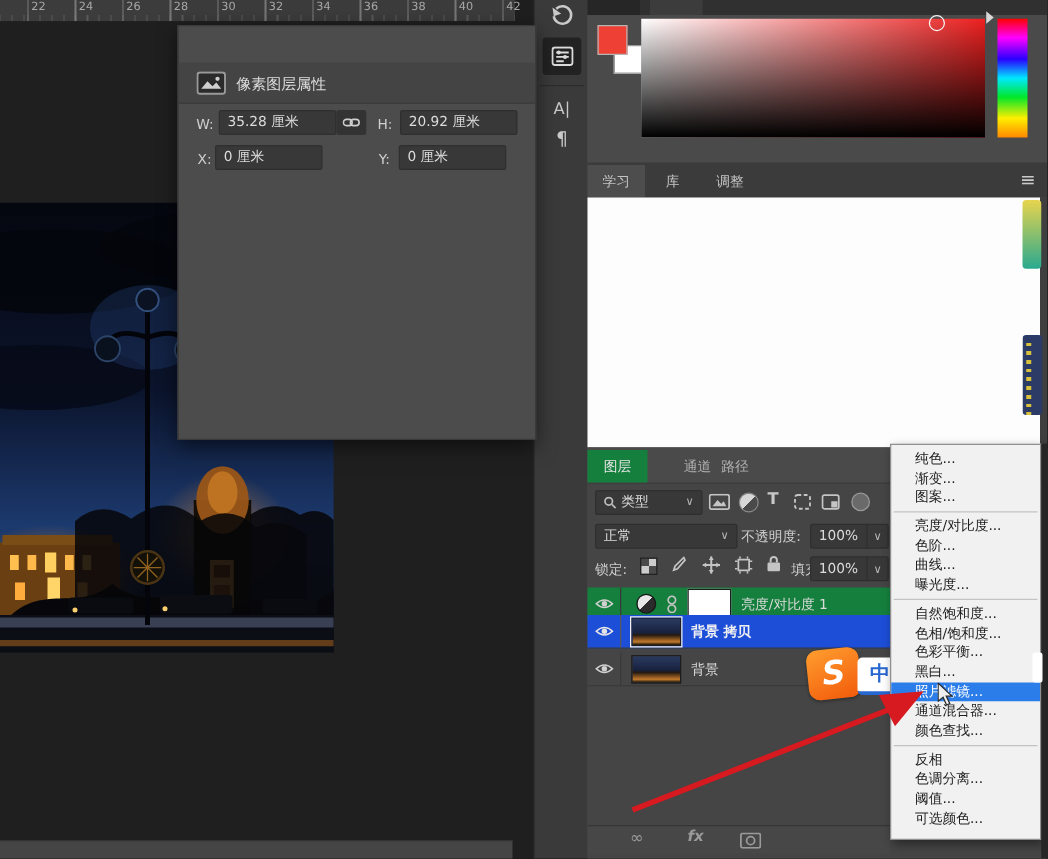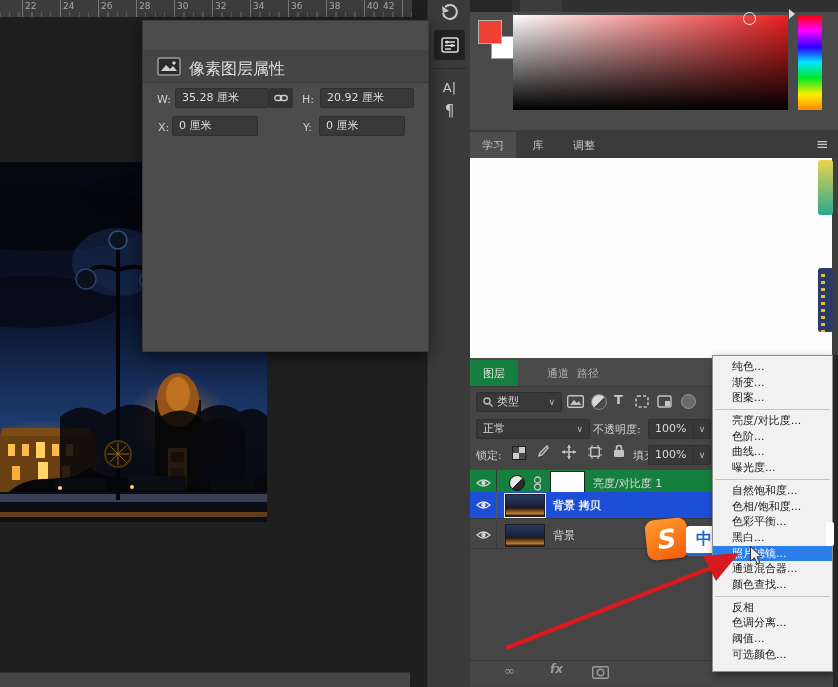--- a/index.html
+++ b/index.html
@@ -51,21 +51,21 @@
     <span class="tick" style="left:25px">22</span>
     <span class="tick" style="left:63px">24</span>
     <span class="tick" style="left:101px">26</span>
     <span class="tick" style="left:139px">28</span>
     <span class="tick" style="left:177px">30</span>
     <span class="tick" style="left:215px">32</span>
     <span class="tick" style="left:253px">34</span>
     <span class="tick" style="left:291px">36</span>
     <span class="tick" style="left:329px">38</span>
     <span class="tick" style="left:367px">40</span>
-    <span class="tick" style="left:383px">42</span>
+    <span class="tick" style="left:405px">42</span>
   </div>
 
   <div class="abs" style="left:0;top:17px;width:427px;height:655px;background:#1f1f1f;"></div>
 
   <div class="abs" style="left:0;top:162px;width:267px;height:360px;">
     <svg width="267" height="360" viewBox="0 0 267 360">
       <defs>
         <linearGradient id="sky" x1="0" y1="0" x2="0" y2="1">
           <stop offset="0" stop-color="#05070f"></stop>
             <stop offset="0.42" stop-color="#0b142c"></stop>
@@ -298,21 +298,21 @@
       <span class="abs" style="left:243px;top:6px;font-size:13px;color:#c0c0c0;">»</span>
       <div class="abs" style="left:261px;top:7px;width:1px;height:13px;background:#6a6a6a;"></div>
       <span class="abs" style="left:267px;top:5px;font-size:14px;color:#c0c0c0;">≡</span>
     </div>
     <div class="abs" style="left:0;top:29px;width:100%;height:32px;background:#444;border-bottom:1px solid #3a3a3a;">
       <svg class="abs" style="left:14px;top:7px;" width="24" height="19" viewBox="0 0 24 19">
           <rect x="1" y="1" width="22" height="17" rx="2" fill="#2b2b2b" stroke="#9a9a9a" stroke-width="1.5"></rect>
           <path d="M4,14 L9,8 L13,12 L16,9 L20,14 Z" fill="#cfcfcf"></path>
           <circle cx="17" cy="6" r="1.7" fill="#cfcfcf"></circle>
         </svg>
-      <span class="abs" style="left:46px;top:9px;font-size:16px;color:#dedede;">像素图层属性</span>
+      <span class="abs" style="left:46px;top:9px;font-size:12px;color:#dedede;">像素图层属性</span>
     </div>
     <span class="abs txt" style="left:14px;top:72px;">W:</span>
     <div class="abs field" style="left:32px;top:67px;width:80px;">35.28 厘米</div>
     <div class="abs" style="left:126px;top:67px;width:24px;height:20px;background:#333;border-radius:2px;display:flex;align-items:center;justify-content:center;">
       <svg width="14" height="8" viewBox="0 0 14 8">
           <rect x="0.7" y="1.5" width="7" height="5" rx="2.5" fill="none" stroke="#cfcfcf" stroke-width="1.3"></rect>
           <rect x="6.3" y="1.5" width="7" height="5" rx="2.5" fill="none" stroke="#cfcfcf" stroke-width="1.3"></rect>
         </svg>
     </div>
     <span class="abs txt" style="left:159px;top:72px;">H:</span>

